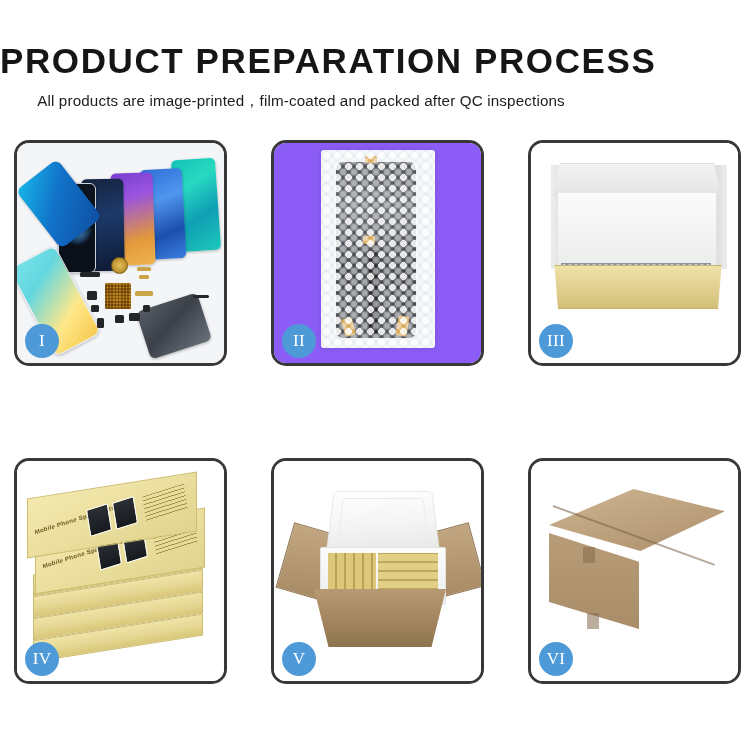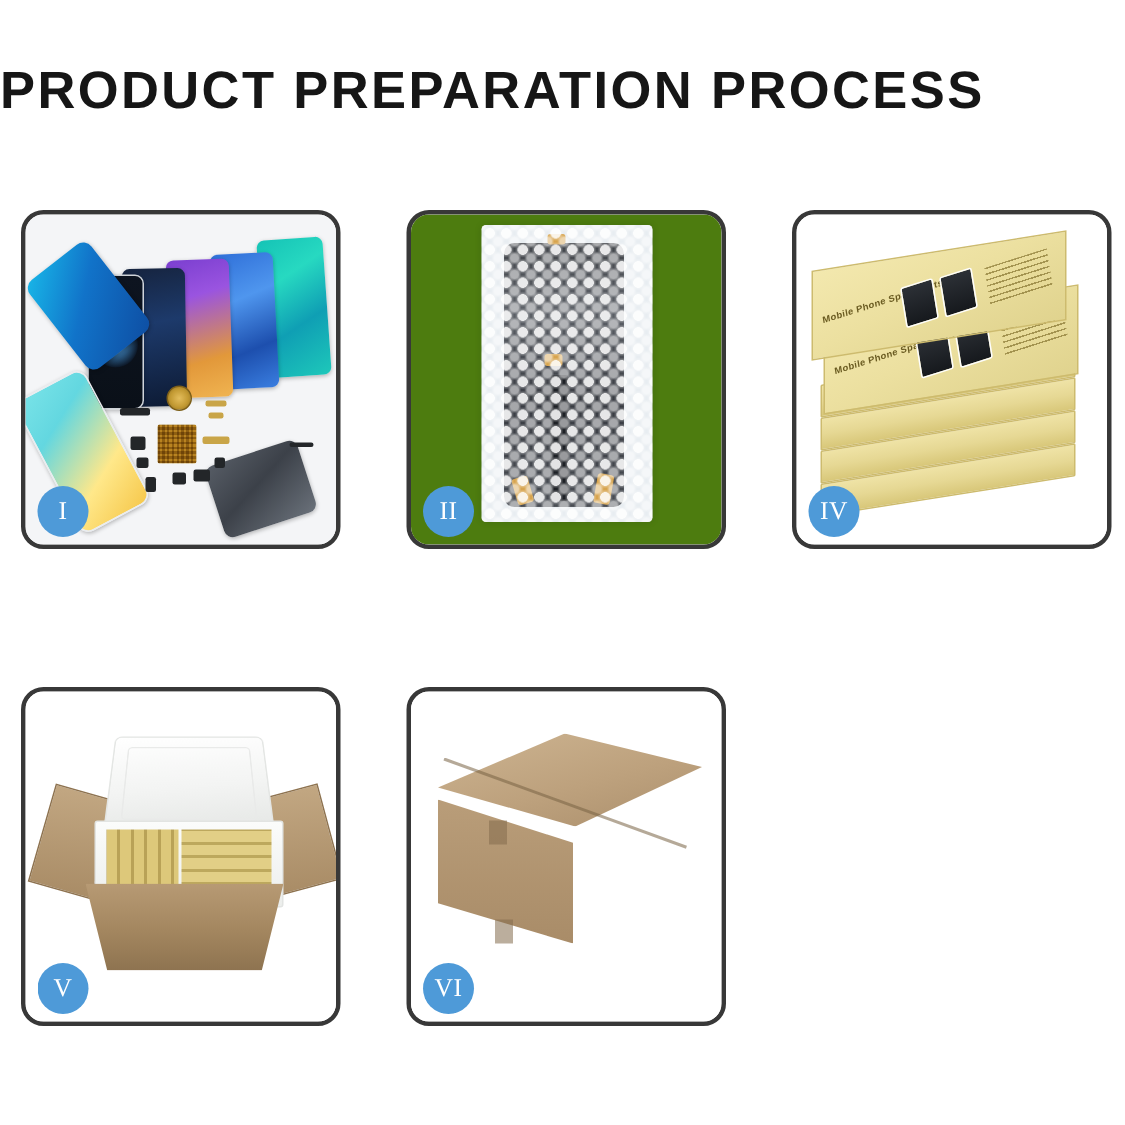--- a/index.html
+++ b/index.html
@@ -163,21 +163,21 @@
     background-blend-mode: multiply;
   }
   .coil {
     position: absolute;
     border-radius: 50%;
     background: radial-gradient(circle,#e3bd5c 0%,#c39a33 55%,#8d6d1f 100%);
     border: 1px solid #7d5f18;
   }
 
   
-  .p2 .panel-scene { background: #4d7c0f; }
+  .p2 .panel-scene { background: #8b5cf6; }
   .bubble-bag {
     position: absolute;
     left: 50%;
     margin-left: -57px;
     top: 7px;
     width: 114px;
     height: 198px;
     background: #e8edf1;
     border-radius: 3px;
     overflow: hidden;
@@ -407,20 +407,21 @@
     position: absolute;
     width: 12px; height: 16px;
     background: rgba(131,108,76,.55);
   }
 </style>
 </head>
 <body>
 
 <div class="header">
   <h1 class="page-title">PRODUCT PREPARATION PROCESS</h1>
+  <p class="page-subtitle">All products are image-printed，film-coated and packed after QC inspections</p>
 </div>
 
 <div class="process-grid">
 
   <div class="panel p1">
     <div class="panel-scene">
       <div class="ph ph-a"></div>
       <div class="ph ph-b"></div>
       <div class="ph ph-c"></div>
       <div class="ph ph-d"></div>
@@ -456,20 +457,31 @@
         <div class="flex-conn" style="left:42px;top:86px;width:12px;height:8px;"></div>
         <div class="flex-conn" style="left:22px;top:168px;width:11px;height:18px;transform:rotate(-16deg);"></div>
         <div class="flex-conn" style="left:76px;top:166px;width:11px;height:20px;transform:rotate(10deg);"></div>
         <div class="bubbles"></div>
         <div class="bubbles2"></div>
       </div>
       <div class="badge">II</div>
     </div>
   </div>
 
+  <div class="panel p3">
+    <div class="panel-scene">
+      <div class="box3-flapL"></div>
+      <div class="box3-flapR"></div>
+      <div class="box3-lid"></div>
+      <div class="box3-inner"></div>
+      <div class="box3-foam"></div>
+      <div class="box3-front"></div>
+      <div class="badge">III</div>
+    </div>
+  </div>
 
   <div class="panel p4">
     <div class="panel-scene">
       <div class="stack">
         <div class="sbox" style="left:8px; top:148px;"></div>
         <div class="sbox" style="left:8px; top:126px;"></div>
         <div class="sbox" style="left:8px; top:104px;"></div>
         <div class="sbox" style="left:8px; top:82px;"></div>
 
         <div class="sbox-top" style="left:10px; top:42px;">

